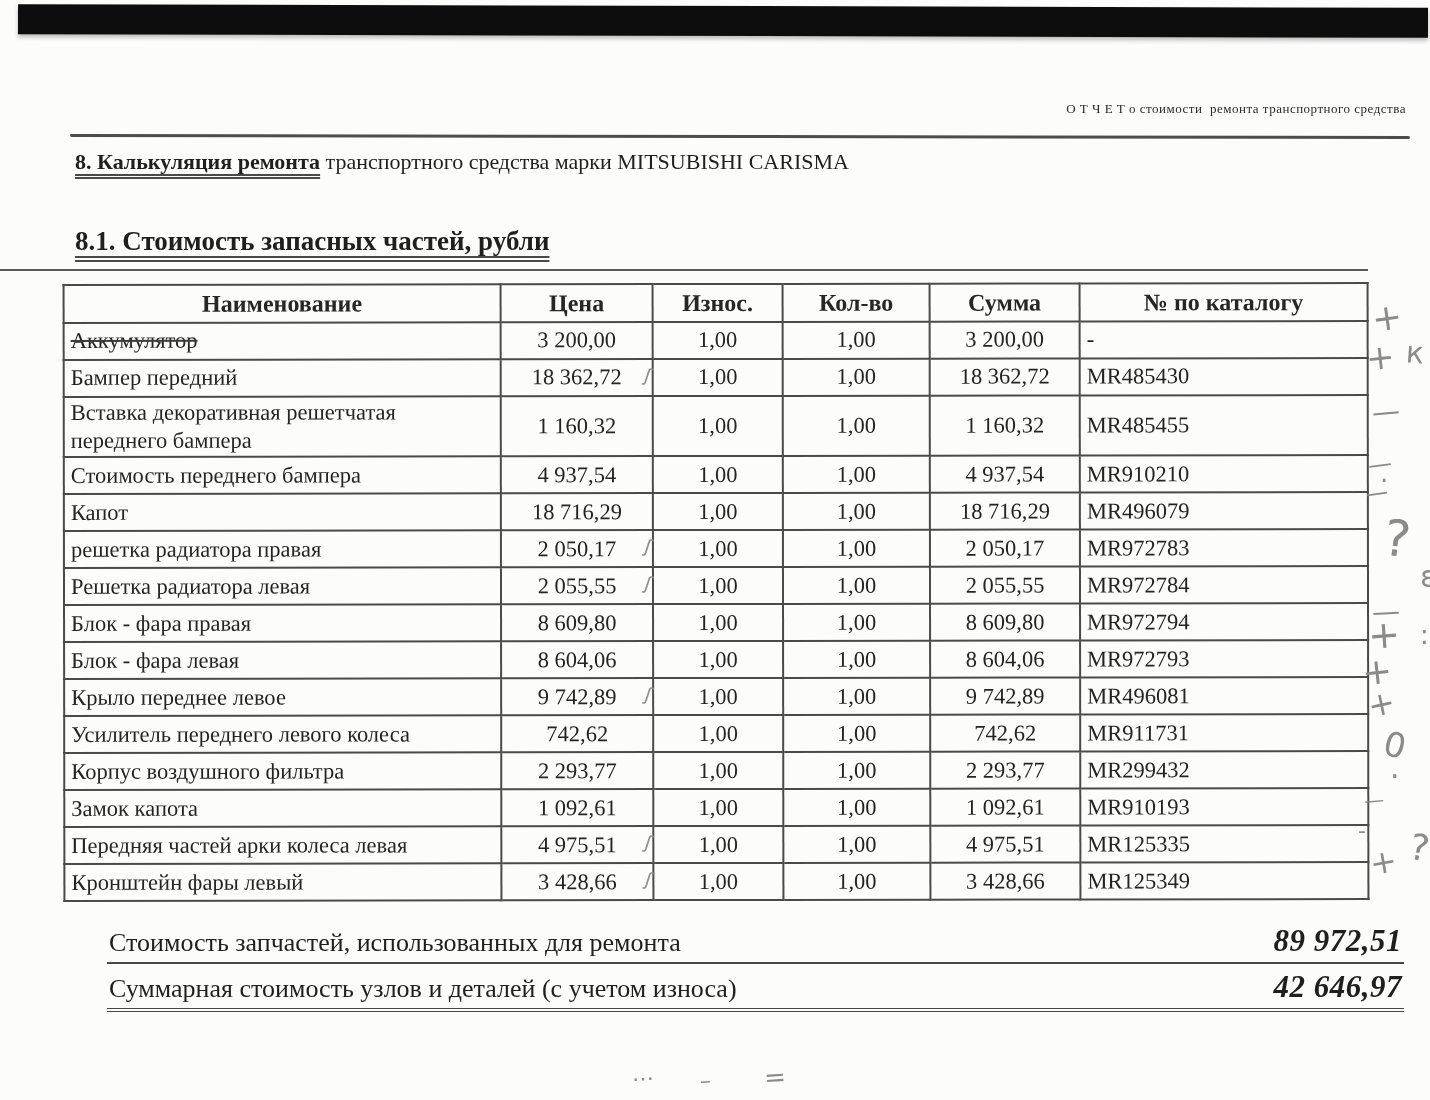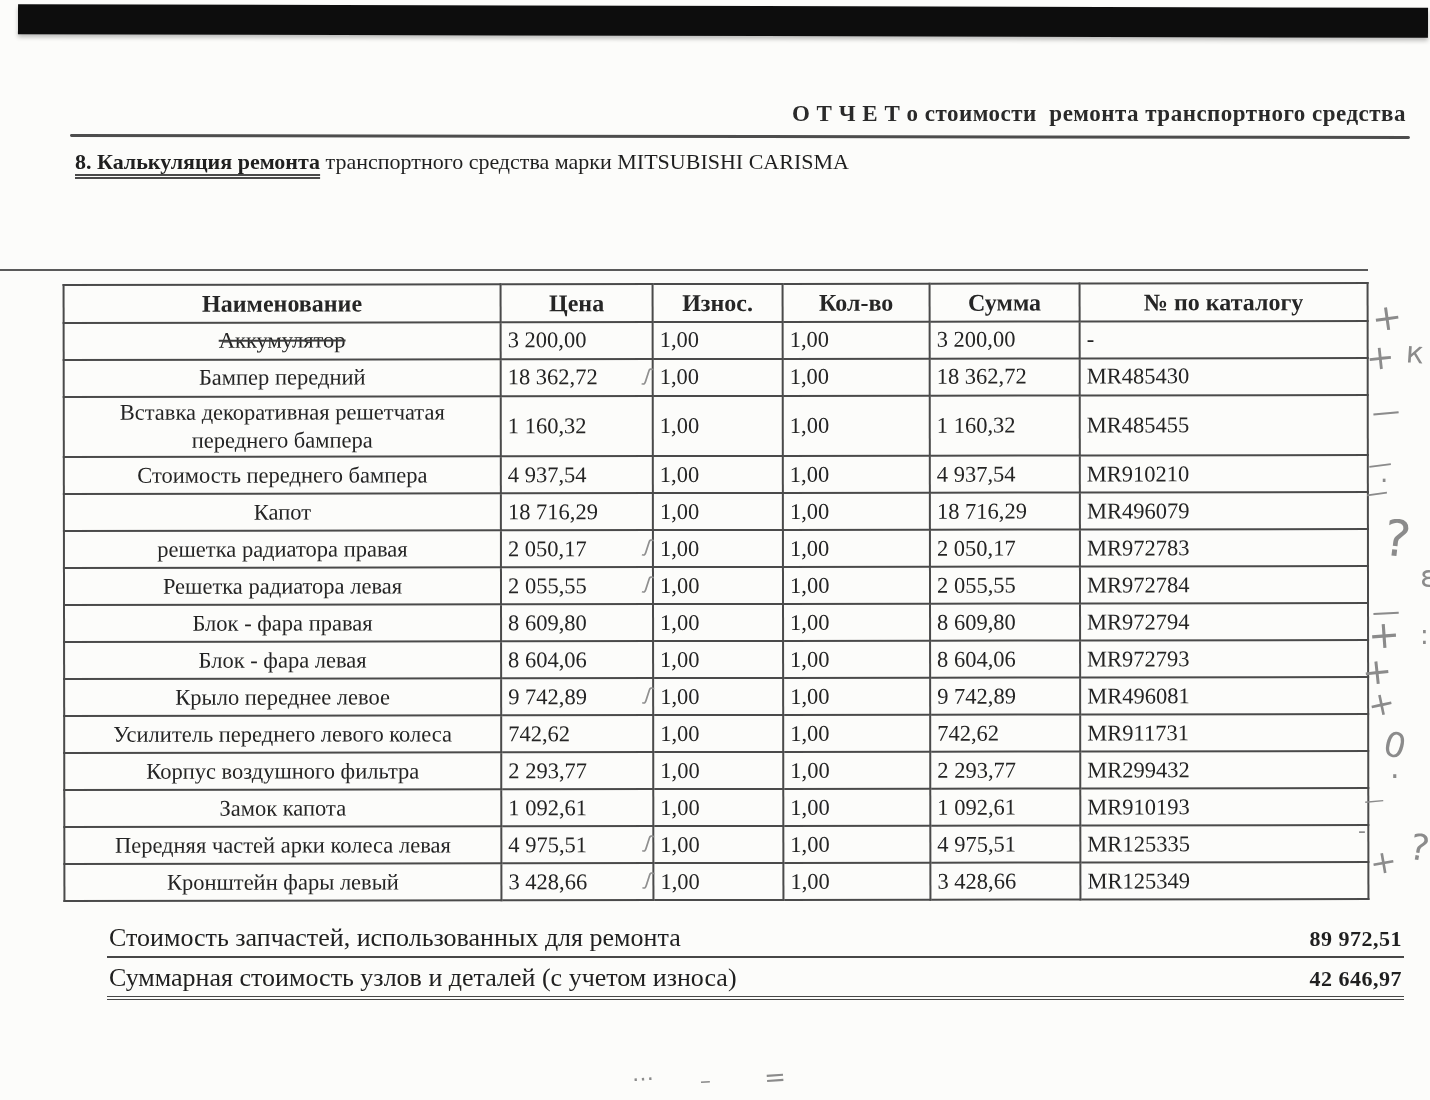--- a/index.html
+++ b/index.html
@@ -11,21 +11,21 @@
     overflow:hidden;
   }
   
   .scan-bar {
     position:absolute; left:18px; top:6px; width:1410px; height:30px;
     background:#0d0d0d; transform:rotate(0.15deg);
     box-shadow:0 3px 4px rgba(0,0,0,0.25);
   }
   .report-header {
     position:absolute; top:101px; right:24px;
-    font-size:23px; font-weight:700; letter-spacing:0.5px;
+    font-size:13px; font-weight:400; letter-spacing:0.5px;
     color:#2a2a2a; white-space:pre;
   }
   .header-rule {
     position:absolute; top:135px; left:70px; width:1340px; height:3px;
     background:#4d4d4d; transform:rotate(0.08deg); border-radius:2px;
   }
   .doc-title {
     position:absolute; top:149px; left:75px; font-size:22px; white-space:nowrap;
   }
   .doc-title .t-bold {
@@ -46,57 +46,58 @@
     border-collapse:collapse; table-layout:fixed;
     font-size:22.5px; transform:rotate(-0.08deg);
   }
   table.parts th, table.parts td {
     border:2px solid #4a4a4a; padding:1px 6px; line-height:1.25;
   }
   table.parts th {
     font-size:24px; font-weight:bold; height:34px; text-align:center; color:#262626;
   }
   table.parts td { height:33px; color:#242424; }
-  td.c-name  { text-align:center; padding-left:12px; }
-  td.c-num   { text-align:left; padding-right:16px; position:relative; }
+  td.c-name  { text-align:left; padding-left:12px; }
+  td.c-num   { text-align:center; padding-right:16px; position:relative; }
   td.c-coef  { padding-right:28px; }
   td.c-qty   { padding-right:20px; }
   td.c-cat   { text-align:left; padding-left:14px; }
   .struck    { text-decoration:line-through; text-decoration-thickness:2px; text-decoration-color:#3c3c3c; }
   .smudge {
     position:absolute; right:1px; top:4px; color:#8f8f8f; font-size:19px;
     transform:rotate(18deg); font-family:"DejaVu Sans", sans-serif;
   }
   .summary { position:absolute; left:107px; top:918px; width:1297px; font-size:26px; }
   .summary-row {
     display:flex; justify-content:space-between; align-items:baseline;
     padding:5px 2px 3px 2px; border-bottom:2px solid #474747;
   }
   .summary-row.dbl   { border-bottom:4px double #474747; }
-  .summary-row .val  { font-weight:bold; font-size:22px; letter-spacing:0.5px; }
+  .summary-row .val  { font-weight:bold; font-size:31px; letter-spacing:0.5px;font-style:italic; }
   .summary-row.total .lbl { font-weight:400; }
   .margin-marks span, .stray-marks span {
     position:absolute; font-family:"DejaVu Sans", sans-serif;
     color:#8b8b8b; line-height:1;
   }
 </style>
 </head>
 <body>
 
 <div id="page">
 
   <div class="scan-bar"></div>
 
   <div class="report-header">О Т Ч Е Т о стоимости  ремонта транспортного средства</div>
   <div class="header-rule"></div>
 
   <div class="doc-title">
     <span class="t-bold">8. Калькуляция ремонта</span><span> транспортного средства марки MITSUBISHI CARISMA</span>
   </div>
 
+  <div class="section-title">8.1. Стоимость запасных частей, рубли</div>
 
   <div class="pretable-rule"></div>
 
   <table class="parts">
     <colgroup>
       <col style="width:437px">
         <col style="width:152px">
         <col style="width:130px">
       <col style="width:147px">
         <col style="width:150px">

